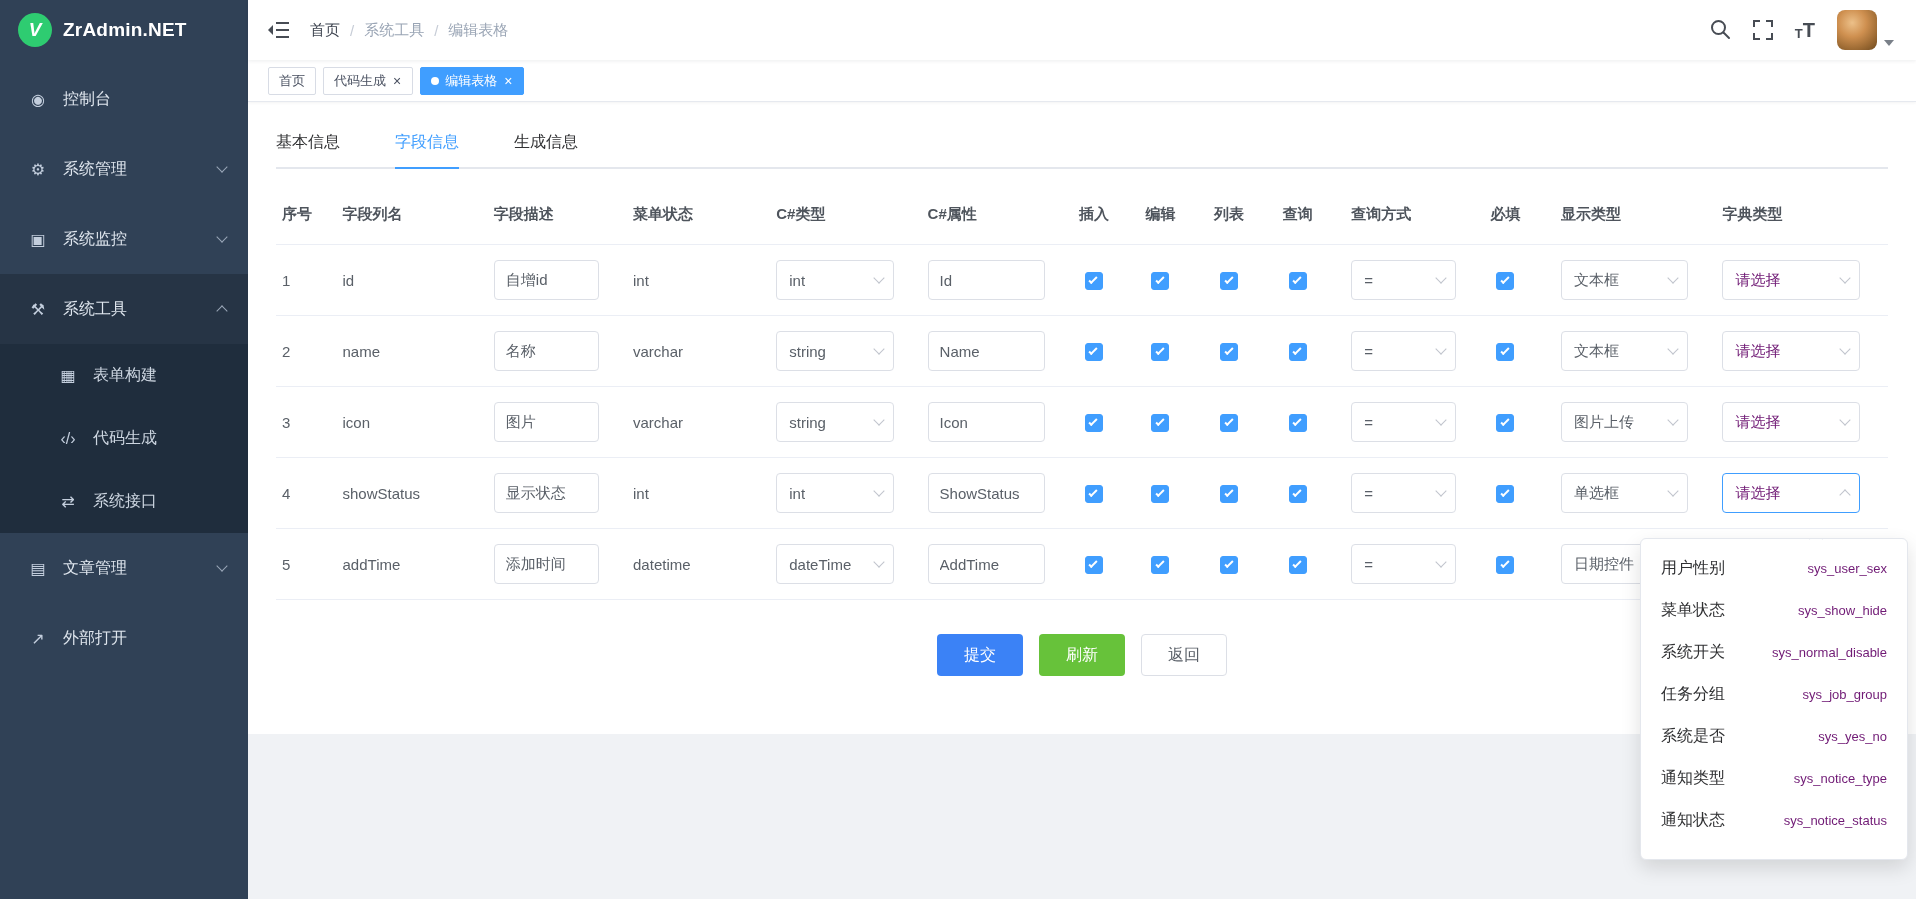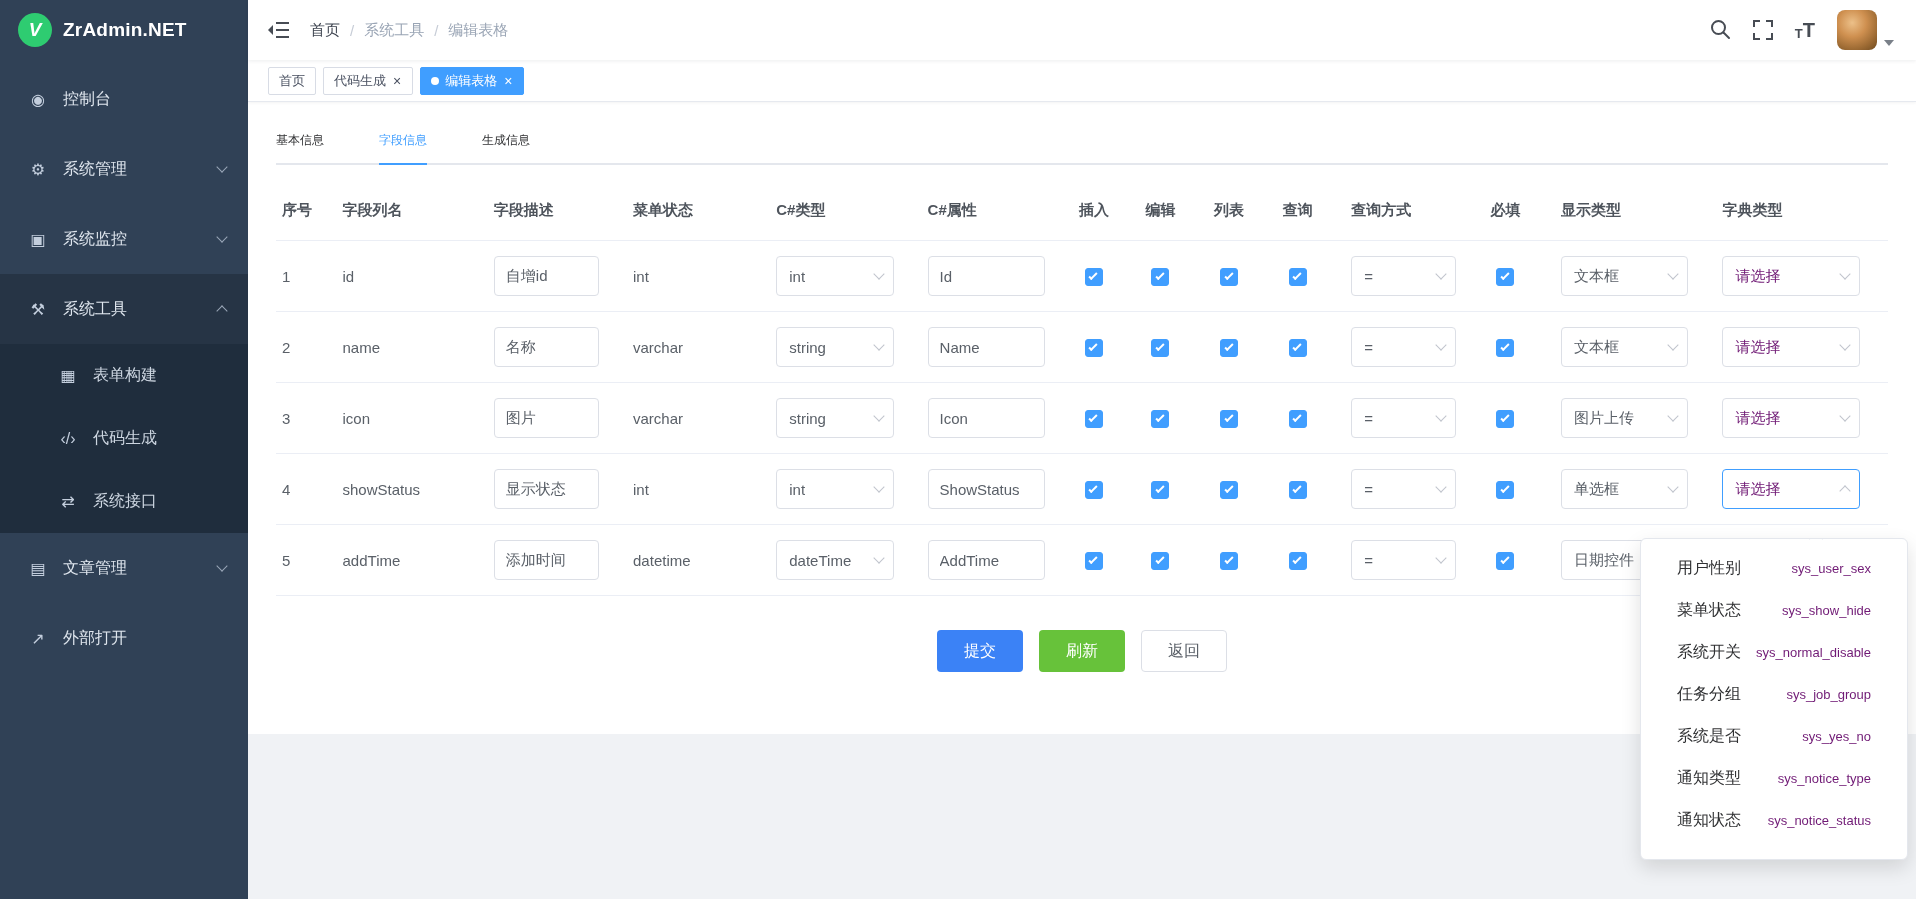--- a/index.html
+++ b/index.html
@@ -56,21 +56,21 @@
   .tag{display:inline-flex;align-items:center;gap:6px;height:28px;padding:0 10px;border:1px solid #d8dce5;
     background:#fff;color:#495060;font-size:13px;cursor:pointer;border-radius:2px;white-space:nowrap}
   .tag.active{background:#409eff;border-color:#409eff;color:#fff}
   .tag .dot{width:8px;height:8px;border-radius:50%;background:#fff;display:inline-block}
   .tag .x{font-size:14px;line-height:1;padding:0 1px}
 
   .app-main{flex:1;min-height:0;position:relative}
   .card{background:#fff;height:632px;padding:14px 28px 0}
 
   .tabs{display:flex;border-bottom:2px solid #e4e7ed}
-  .tab{padding:16px 0 14px;margin-right:55px;font-size:12px;color:#303133;cursor:pointer;position:relative}
+  .tab{padding:16px 0 14px;margin-right:55px;font-size:16px;color:#303133;cursor:pointer;position:relative}
   .tab.active{color:#409eff;font-weight:500}
   .tab.active::after{content:"";position:absolute;left:0;right:0;bottom:-2px;height:2px;background:#409eff}
 
   table{width:100%;border-collapse:collapse;table-layout:fixed;margin-top:16px}
   th{font-size:15px;font-weight:bold;color:#4e545c;text-align:left;padding:20px 6px;border-bottom:1px solid #ebeef5;
     white-space:nowrap;overflow:hidden}
   td{font-size:15px;color:#5a6068;padding:15px 6px;border-bottom:1px solid #ebeef5;overflow:visible;white-space:nowrap}
 
   .inp{width:calc(100% - 22px);height:40px;border:1px solid #dcdfe6;border-radius:4px;background:#fff;
     font-size:15px;color:#5a6068;padding:0 11px;outline:none;font-family:inherit}
@@ -93,21 +93,21 @@
   .btn.primary{background:#3b82f6;color:#fff}
   .btn.success{background:#67c23a;color:#fff}
   .btn.plain{background:#fff;border-color:#dcdfe6;color:#5a6068}
 
   
   .dict-dropdown{position:absolute;top:538px;right:8px;width:268px;height:322px;overflow:hidden;
     background:#fff;border:1px solid #e4e7ed;border-radius:6px;box-shadow:0 8px 20px rgba(0,0,0,.13);
     padding:8px 0;z-index:40}
   .dict-dropdown::before{content:"";position:absolute;top:-5px;right:86px;width:10px;height:10px;background:#fff;
     border-left:1px solid #e4e7ed;border-top:1px solid #e4e7ed;transform:rotate(45deg)}
-  .opt{height:42px;display:flex;align-items:center;justify-content:space-between;padding:0 36px;cursor:pointer}
+  .opt{height:42px;display:flex;align-items:center;justify-content:space-between;padding:0 20px;cursor:pointer}
   .opt-label{font-size:16px;color:#303133}
   .opt-value{font-size:13px;color:#701a75}
 </style>
 </head>
 <body>
 
 <aside class="sidebar">
   <div class="logo">
     <span class="logo-badge">
         <span>V</span>

